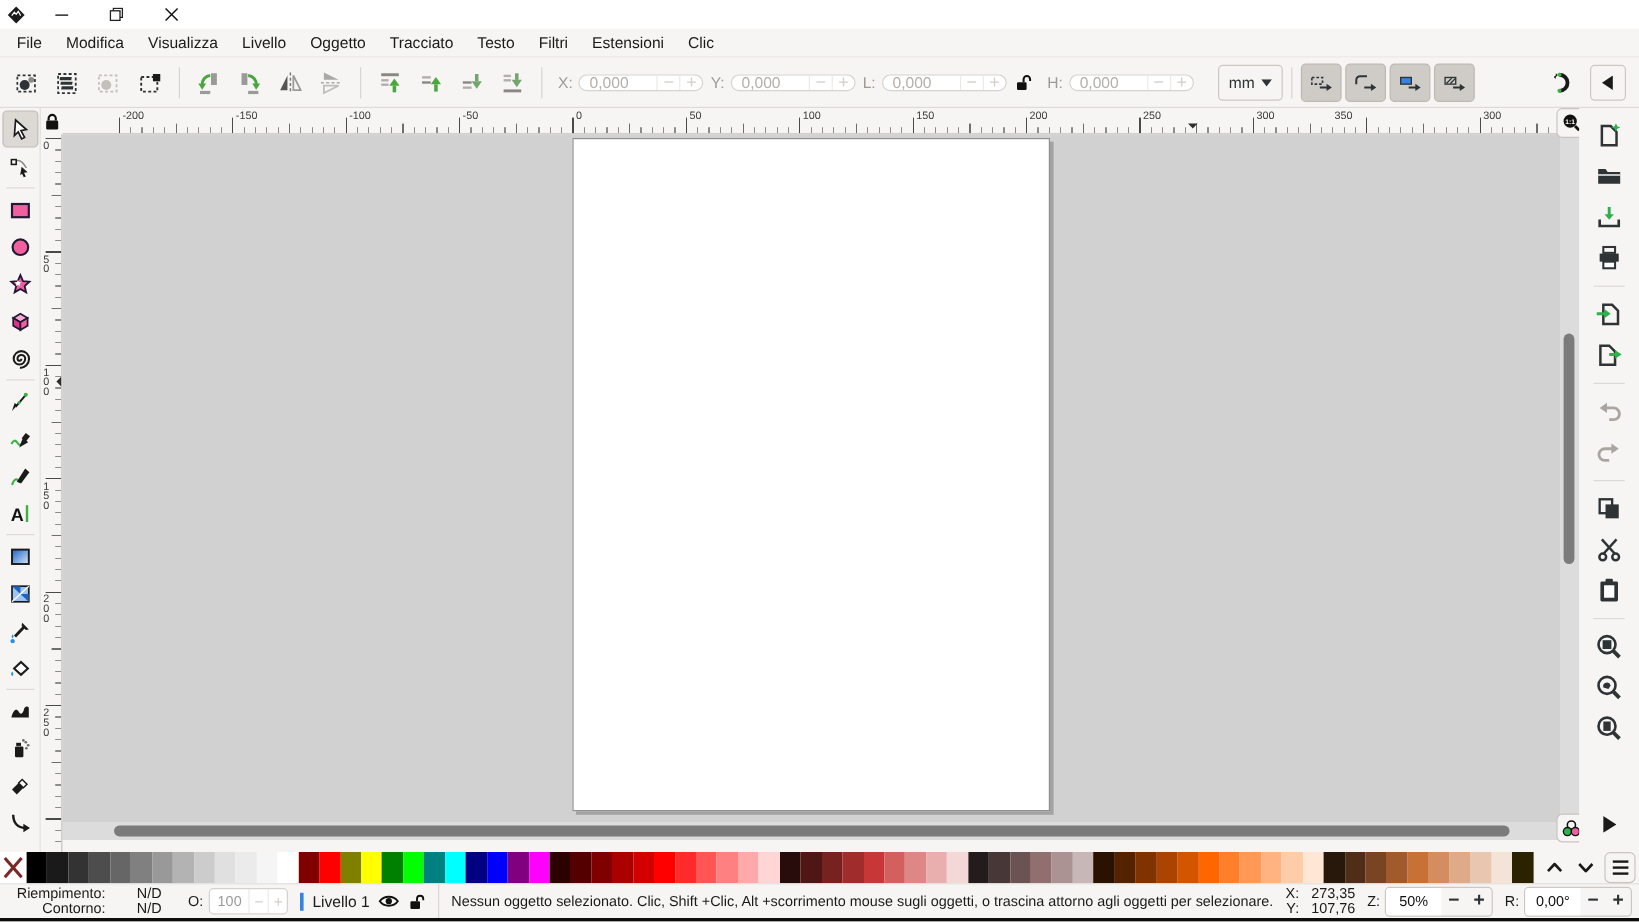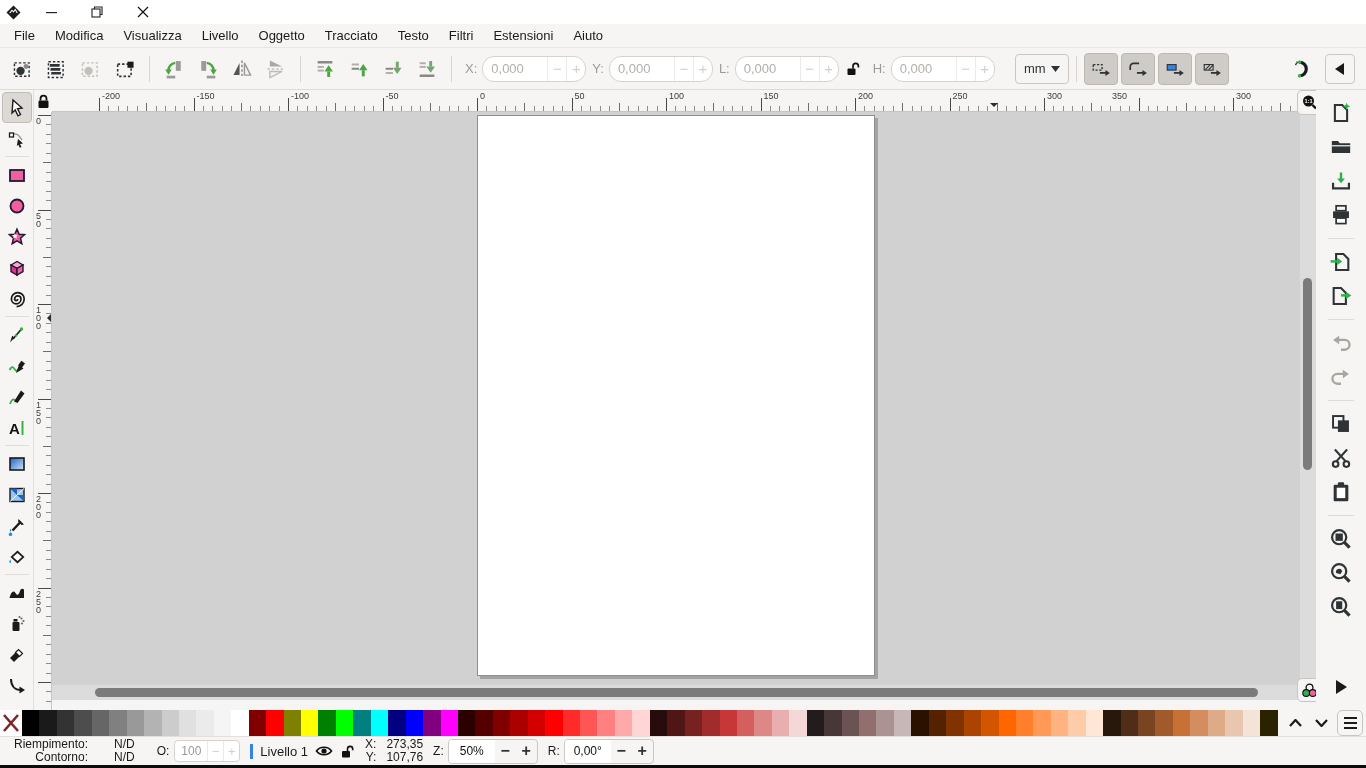--- a/index.html
+++ b/index.html
@@ -13,21 +13,21 @@
 
   
   .menubar { height:24px; background:#f6f5f4; display:flex; align-items:center; padding-left:4px; border-bottom:1px solid #e8e5e2; }
   .menu-item { font-size:13px; color:#1a1a1a; padding:3px 10px; }
 
   
   .toolbar { height:42px; background:#f6f5f4; display:flex; align-items:center; padding:0 6px; border-bottom:1px solid #dedad6; }
   .tbtn { width:34px; height:34px; display:flex; align-items:center; justify-content:center; border-radius:4px; flex:0 0 auto; }
   .vsep { width:1px; height:26px; background:#d8d4cf; margin:0 7px; flex:0 0 auto; }
   .sl { font-size:13px; color:#9d9a96; margin:0 5px 0 6px; }
-  .spin { display:flex; align-items:center; height:26px; border:1px solid #d7d2cd; border-radius:12px; background:#fff; overflow:hidden; flex:0 0 auto; }
+  .spin { display:flex; align-items:center; height:14px; border:1px solid #d7d2cd; border-radius:12px; background:#fff; overflow:hidden; flex:0 0 auto; }
   .spin .val { font-size:13px; color:#2e3436; padding:0 8px; width:64px; }
   .spin .sbtn { width:19px; height:100%; display:flex; align-items:center; justify-content:center; font-size:15px; color:#55524e; border-left:1px solid #eceae7; }
   .spin.disabled .val { color:#b3afaa; }
   .spin.disabled .sbtn { color:#d3cfca; }
   .unitbtn { height:30px; width:54px; border:1px solid #cdc7c2; border-radius:4px; background:#f6f5f4; display:flex; align-items:center; justify-content:center; gap:5px; font-size:13px; color:#2e3436; }
   .iconbtn34 { width:34px; height:32px; display:flex; align-items:center; justify-content:center; border-radius:4px; flex:0 0 auto; }
   .iconbtn34.pressed { background:#cfccc8; border:1px solid #bdb8b2; }
   .framedbtn { width:30px; height:30px; border:1px solid #cdc7c2; border-radius:4px; background:#f6f5f4; display:flex; align-items:center; justify-content:center; }
 
   
@@ -128,21 +128,21 @@
 <div class="menubar">
     <span class="menu-item">File</span>
     <span class="menu-item">Modifica</span>
     <span class="menu-item">Visualizza</span>
     <span class="menu-item">Livello</span>
     <span class="menu-item">Oggetto</span>
     <span class="menu-item">Tracciato</span>
     <span class="menu-item">Testo</span>
     <span class="menu-item">Filtri</span>
     <span class="menu-item">Estensioni</span>
-    <span class="menu-item">Aiuto</span>
+    <span class="menu-item">Clic</span>
   </div>
 
 <div class="toolbar">
   <div class="tbtn">
       <svg width="22" height="22" viewBox="0 0 18 18">
         <rect x="2" y="4" width="12" height="11" fill="none" stroke="#2e3436" stroke-width="1.2" stroke-dasharray="2 1.6"></rect>
         <circle cx="7" cy="10.5" r="3.4" fill="#2e3436"></circle>
         <circle cx="11.5" cy="7" r="2" fill="#8a8a8a"></circle>
       </svg>
     </div>
@@ -751,20 +751,23 @@
           <circle cx="9" cy="7" r="2.6" fill="#111"></circle>
         </svg>
       </span>
     <span>
         <svg width="15" height="15" viewBox="0 0 15 15">
           <rect x="2" y="7" width="8" height="6.5" rx="1" fill="#111"></rect>
           <path d="M7.5 7 v-2 a2.6 2.6 0 0 1 5.2 0 v1.2" fill="none" stroke="#111" stroke-width="1.6"></path>
         </svg>
       </span>
   </div>
+  <div class="msg">
+      <span>Nessun oggetto selezionato. Clic, Shift +Clic, Alt +scorrimento mouse sugli oggetti, o trascina attorno agli oggetti per selezionare.</span>
+    </div>
   <div class="coords">
     <span>X:</span>
       <span>273,35</span>
     <span>Y:</span>
       <span>107,76</span>
   </div>
   <div class="zr">
     <span>Z:</span>
     <div class="box">
         <span class="zval">50%</span>

